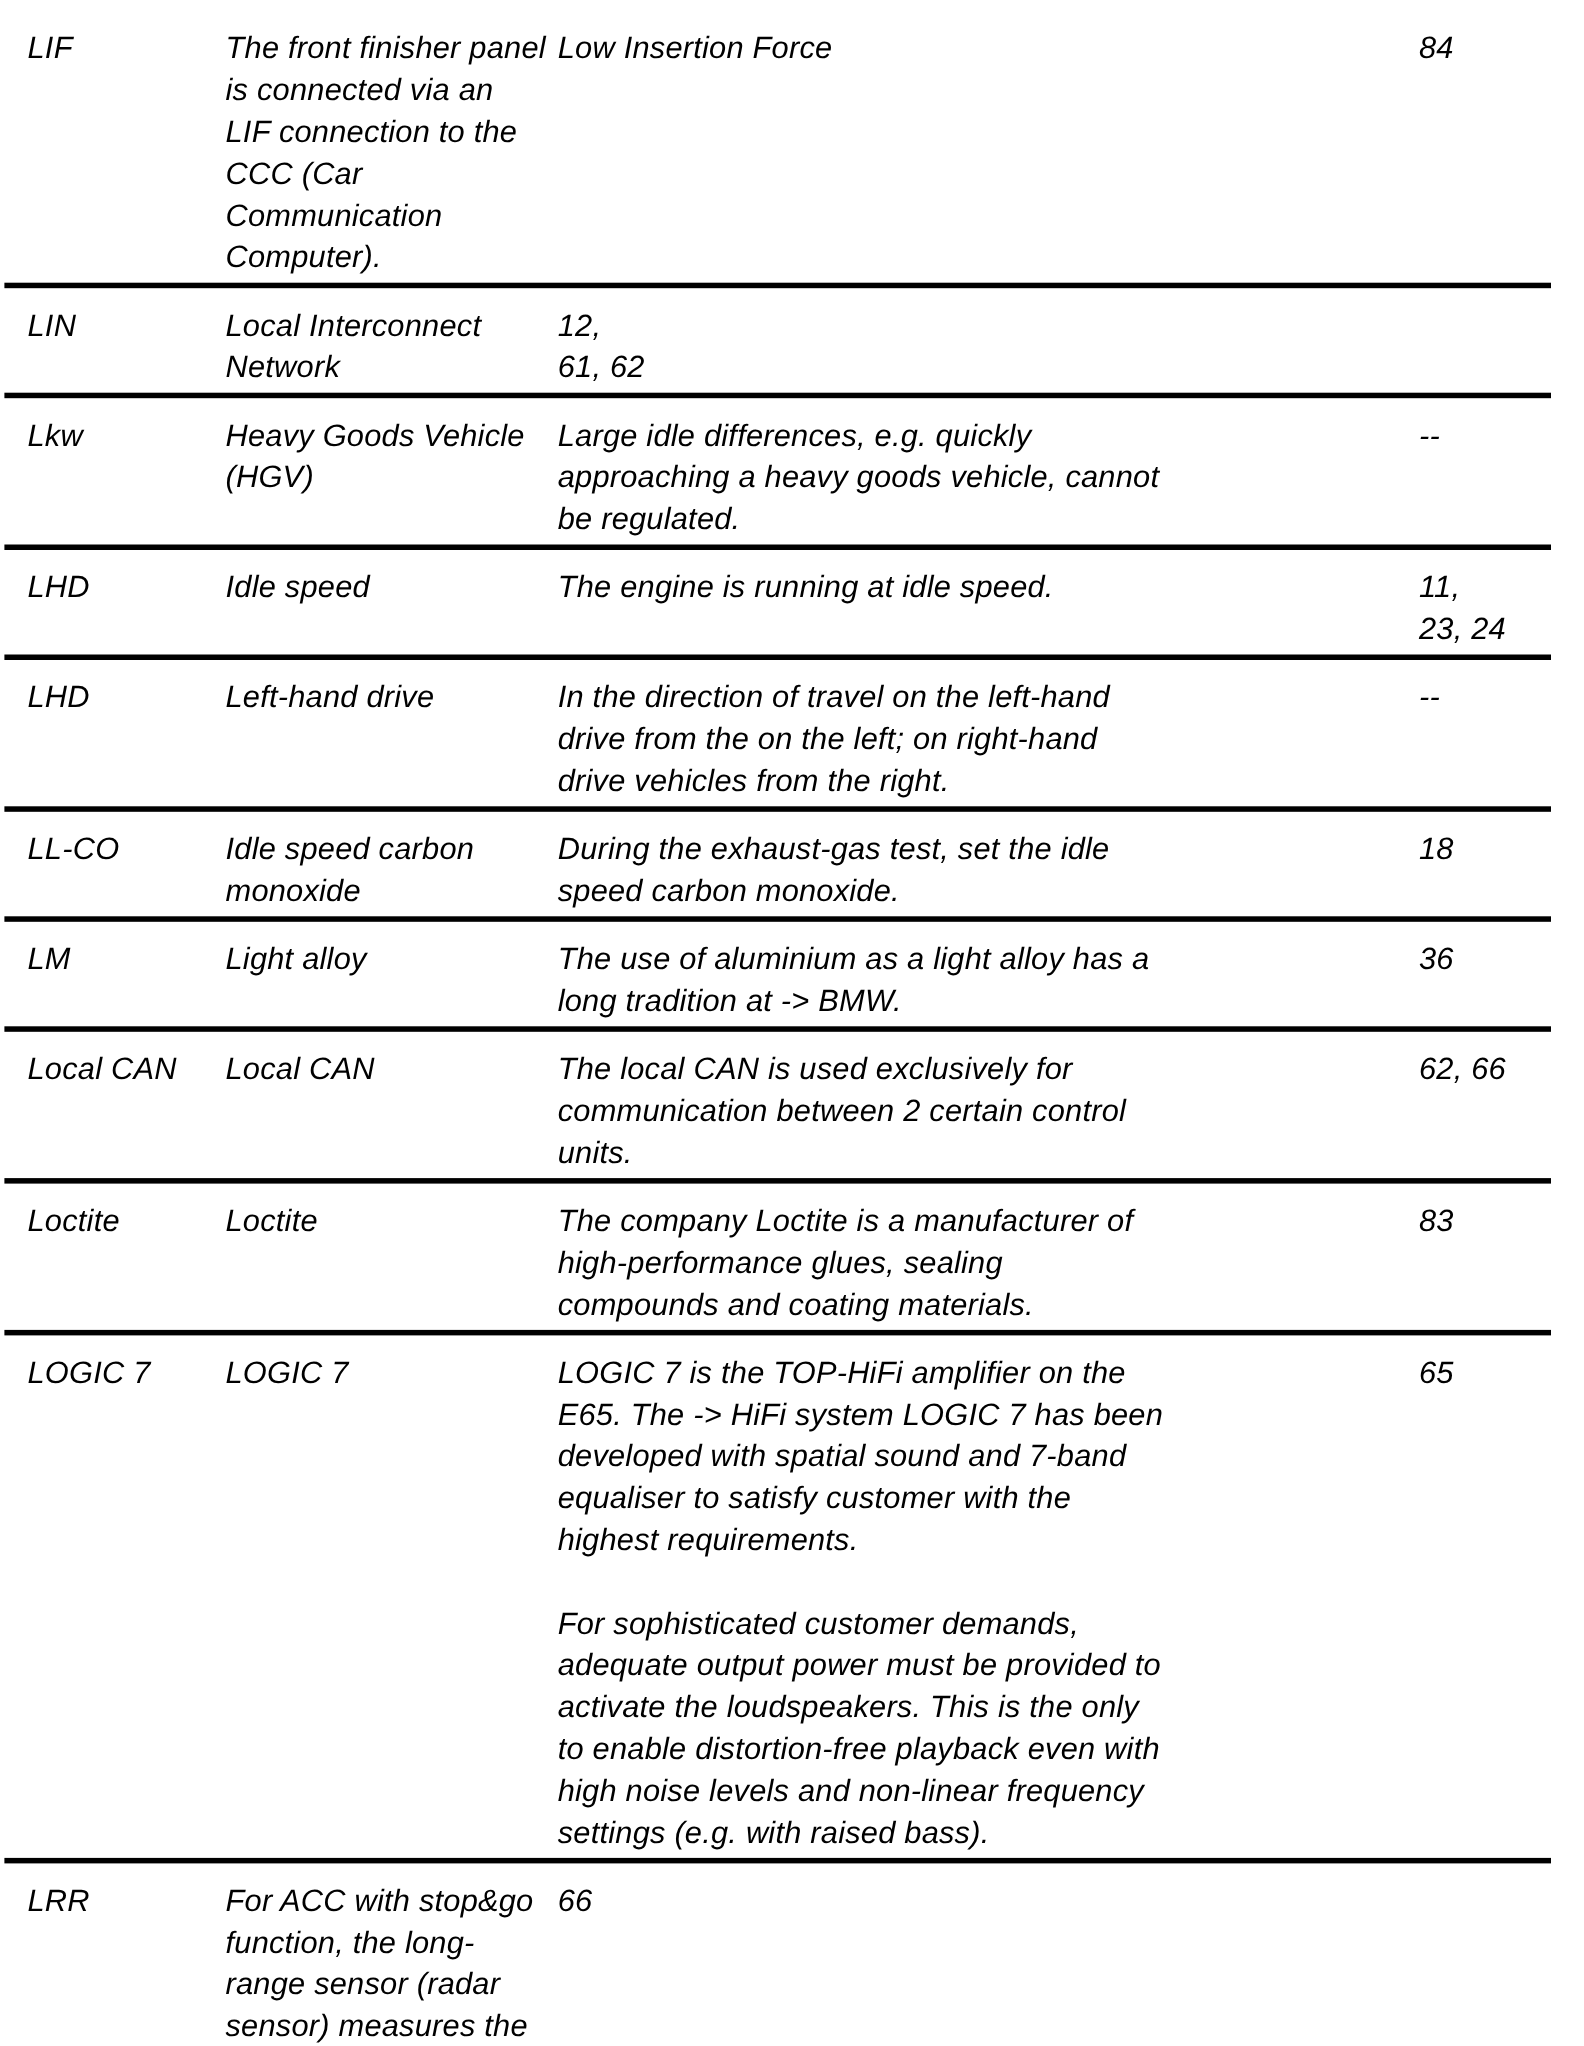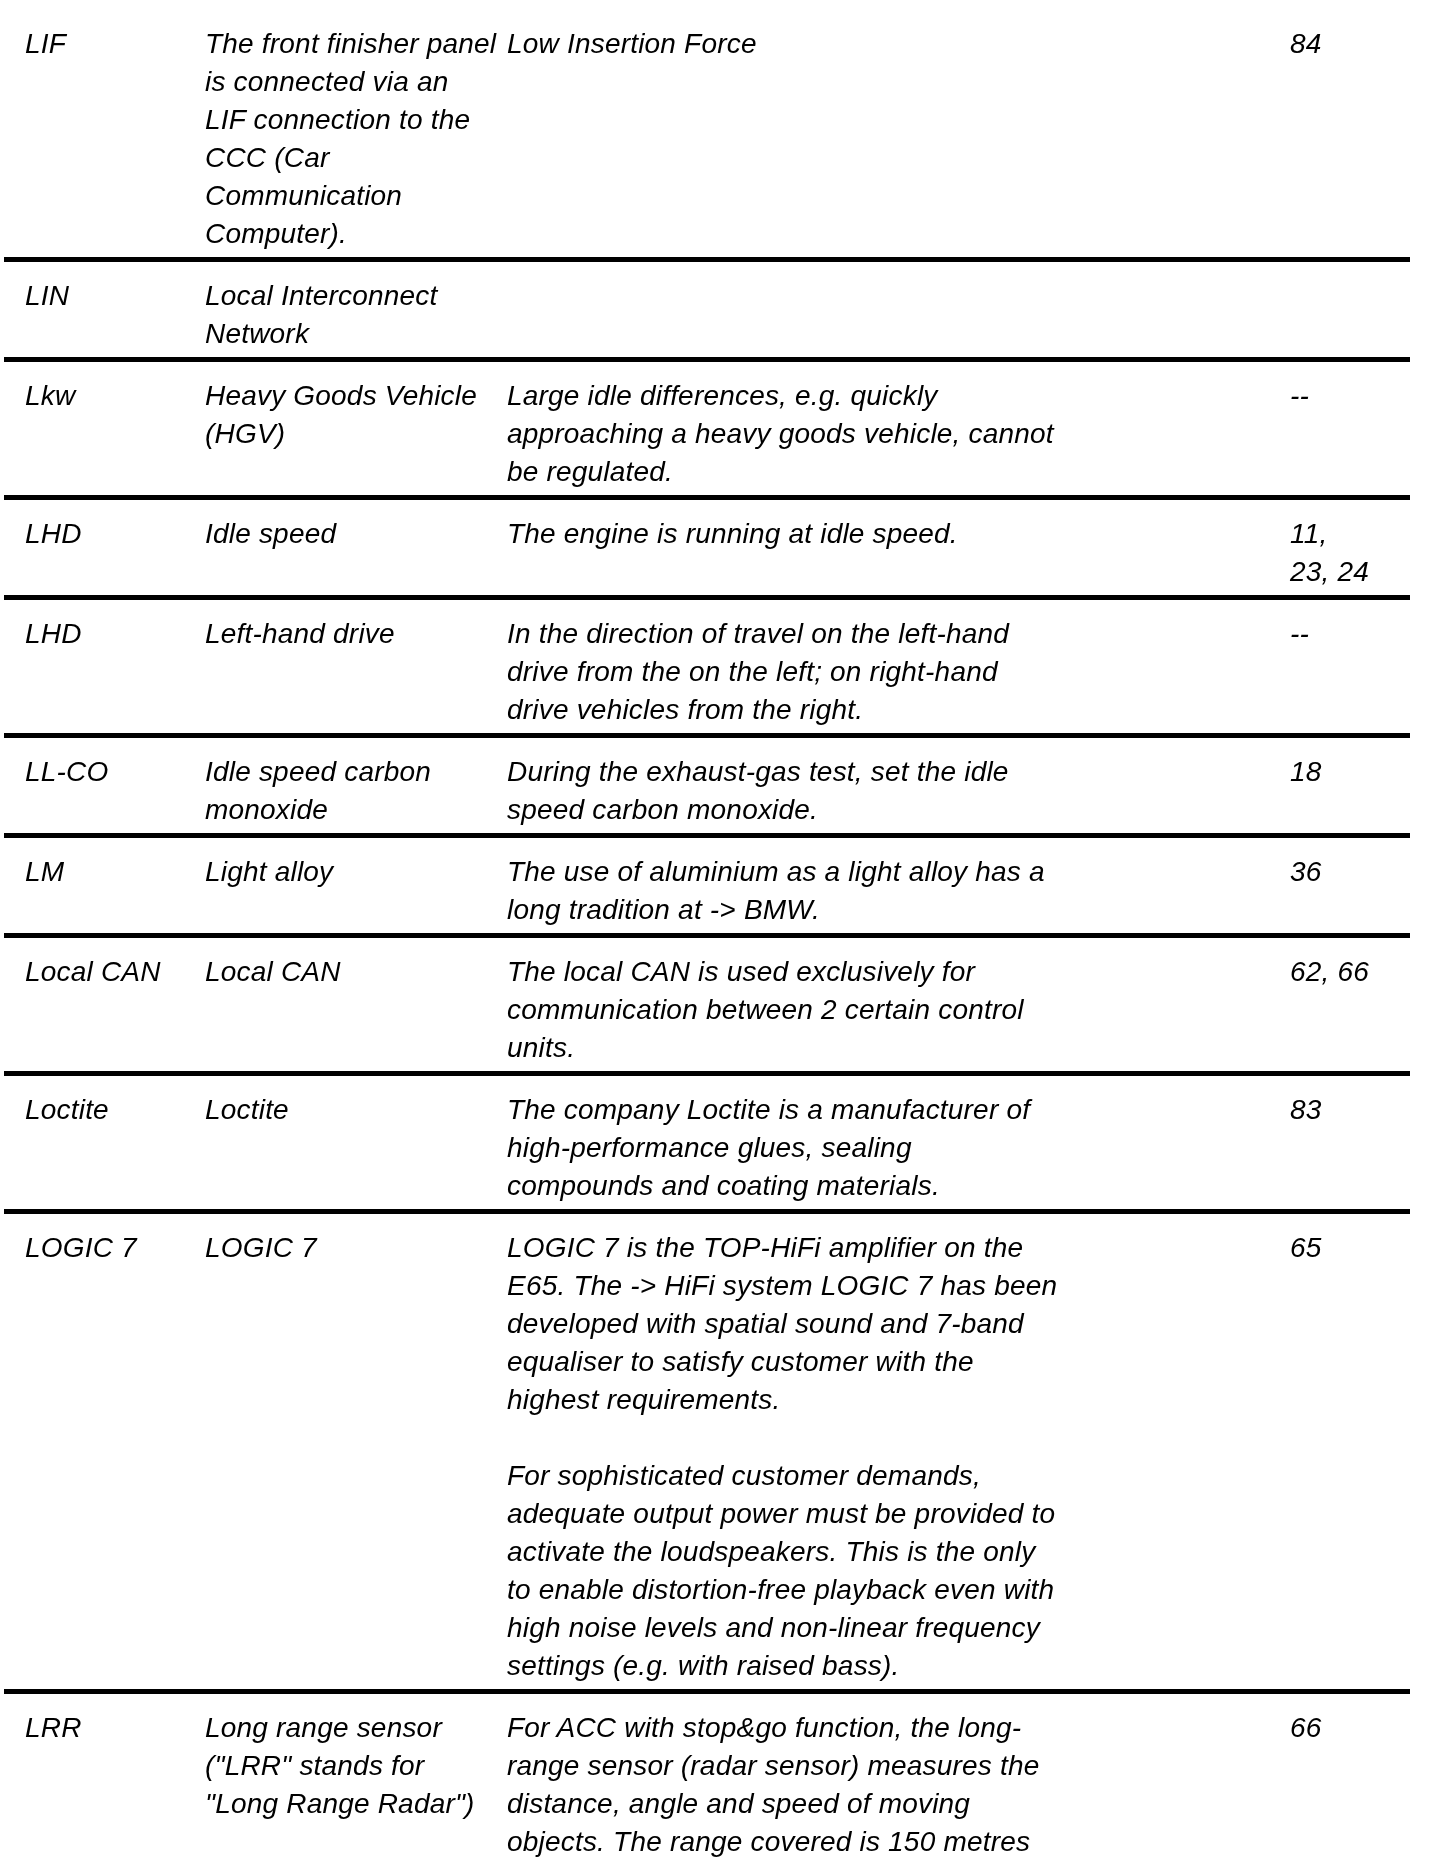--- a/index.html
+++ b/index.html
@@ -48,20 +48,22 @@
 Communication Computer).</div>
     <div class="cell term">Low Insertion Force</div>
     <div class="cell pages">84</div>
   </div>
   <div class="rule"></div>
 
   <div class="row">
     <div class="cell abbr">LIN</div>
     <div class="cell term">Local Interconnect
 Network</div>
+    <div class="cell pages">12,
+61, 62</div>
   </div>
   <div class="rule"></div>
 
   <div class="row">
     <div class="cell abbr">Lkw</div>
     <div class="cell term">Heavy Goods Vehicle
 (HGV)</div>
     <div class="cell desc">Large idle differences, e.g. quickly
 approaching a heavy goods vehicle, cannot
 be regulated.</div>
@@ -141,23 +143,20 @@
 activate the loudspeakers. This is the only
 to enable distortion-free playback even with
 high noise levels and non-linear frequency
 settings (e.g. with raised bass).</div>
     <div class="cell pages">65</div>
   </div>
   <div class="rule"></div>
 
   <div class="row">
     <div class="cell abbr">LRR</div>
-    <div class="cell term">Long range sensor
-("LRR" stands for
-"Long Range Radar")</div>
     <div class="cell desc">For ACC with stop&amp;go function, the long-
 range sensor (radar sensor) measures the
 distance, angle and speed of moving
 objects. The range covered is 150 metres
 in front of the vehicle.</div>
     <div class="cell pages">66</div>
   </div>
   <div class="rule"></div>
 
   <div class="row">

